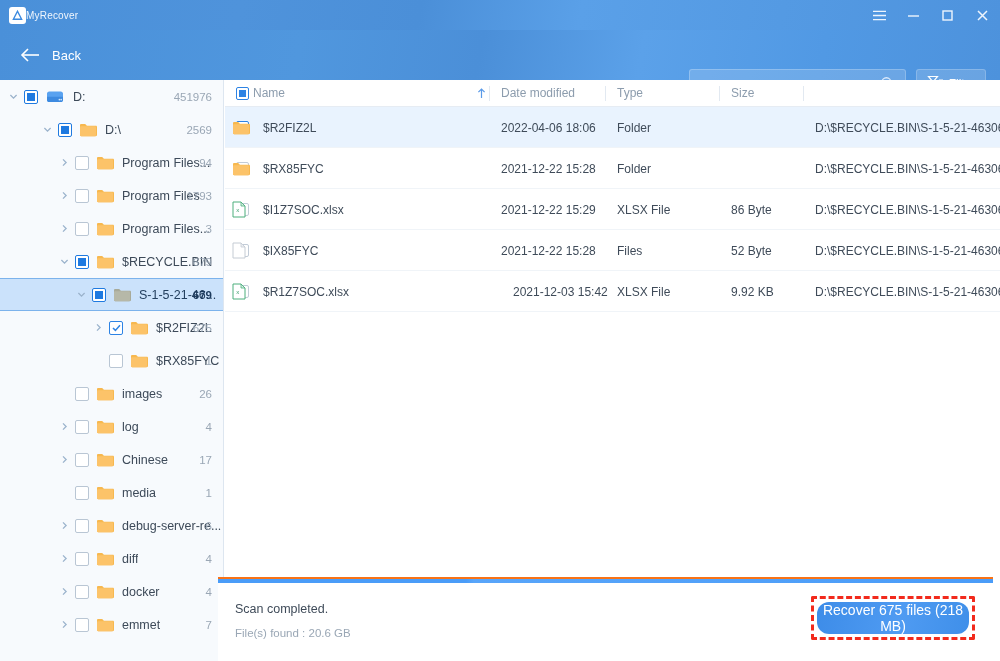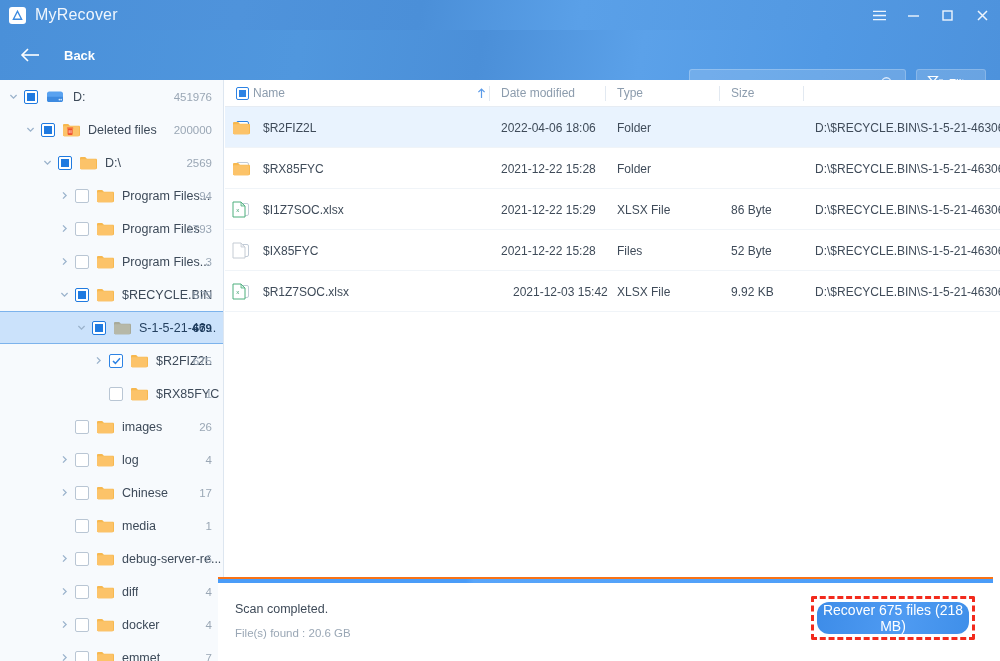--- a/index.html
+++ b/index.html
@@ -19,21 +19,21 @@
     background: linear-gradient(100deg, #4a90d9 0%, #4f93db 24%, #4b8fd8 42%,
                                         #5aa0e8 58%, #549ae3 78%, #4e93dd 100%);
     display: flex; align-items: center;
   }
   .logo-box {
     width: 17px; height: 17px; background: #ffffff; border-radius: 3px;
     margin-left: 9px; display: flex; align-items: center; justify-content: center;
   }
   .logo-box svg { display: block; }
   .app-title {
-    color: #f0f6fd; font-size: 16px; margin-left: 9px; letter-spacing: .2px;
+    color: #f0f6fd; font-size: 10px; letter-spacing: .2px;
   }
   .win-controls {
     position: absolute; right: 0; top: 0; height: 30px;
     display: flex; align-items: center;
   }
   .win-btn {
     width: 34px; height: 30px; display: flex; align-items: center;
     justify-content: center; color: #eef5fd;
   }
   .win-btn svg { display: block; }
@@ -44,21 +44,21 @@
     background: linear-gradient(100deg, #4a90d9 0%, #5097de 30%, #4b8fd8 48%,
                                         #5ba1e9 64%, #5199e4 82%, #4d92dc 100%);
     display: flex; align-items: center;
   }
   .back-btn {
     display: flex; align-items: center; margin-left: 14px; height: 32px;
     padding: 0 6px; cursor: default;
   }
   .back-arrow { color: #ffffff; display: flex; align-items: center; }
   .back-label {
-    color: #ffffff; font-size: 13px; margin-left: 24px; font-weight: bold;
+    color: #ffffff; font-size: 13px; margin-left: 12px;
   }
   .search-wrap {
     position: absolute; right: 94px; top: 39px;
     width: 217px; height: 29px;
     background: rgba(255,255,255,0.16);
     border: 1px solid rgba(255,255,255,0.22);
     border-radius: 3px; display: flex; align-items: center;
   }
   .search-input {
     flex: 1; background: transparent; border: 0; outline: none;
@@ -278,44 +278,20 @@
             <path d="M2 4.6c0-1.2 1-2.2 2.2-2.2h11.6c1.2 0 2.2 1 2.2 2.2v6.3c0 1.2-1 2.2-2.2 2.2H4.2C3 13.1 2 12.1 2 10.9z" fill="#59a2f0"></path>
             <path d="M2 7.8h16v3.1c0 1.2-1 2.2-2.2 2.2H4.2C3 13.1 2 12.1 2 10.9z" fill="#3d8ae0"></path>
             <circle cx="14.4" cy="10.6" r=".85" fill="#cfe6fb"></circle>
             <circle cx="16.2" cy="10.6" r=".85" fill="#cfe6fb"></circle>
           </svg>
         </span>
         <span class="tlabel">D:</span>
         <span class="tcount">451976</span>
       </div>
       <div class="tree-row">
-        <span style="width:23px;flex:0 0 23px;"></span>
-        <span class="chev">
-          <svg width="9" height="9" viewBox="0 0 9 9">
-            <path d="M1.4 3l3.1 3.1L7.6 3" fill="none" stroke="#9bb3cc" stroke-width="1.3"></path>
-          </svg>
-        </span>
-        <span class="cb partial">
-          <i></i>
-        </span>
-        <span class="ficon">
-          <svg width="18" height="15" viewBox="0 0 18 15">
-            <path d="M1 3.2c0-.8.5-1.3 1.2-1.3h4l1.7 1.8h8.9c.7 0 1.2.5 1.2 1.2v8.1c0 .7-.5 1.2-1.2 1.2H2.2c-.7 0-1.2-.5-1.2-1.2z" fill="#f7b84f"></path>
-            <path d="M1 5.4c0-.7.5-1.2 1.2-1.2h13.6c.7 0 1.2.5 1.2 1.2v7.6c0 .7-.5 1.2-1.2 1.2H2.2c-.7 0-1.2-.5-1.2-1.2z" fill="#fcc369"></path>
-            <rect x="5.6" y="6.6" width="5" height="6.3" rx="1" fill="#f0512d"></rect>
-            <rect x="4.9" y="5.4" width="6.4" height="1.2" rx=".5" fill="#f0512d"></rect>
-            <g stroke="#fff" stroke-width=".7">
-              <path d="M7.2 8.2v3M9 8.2v3"></path>
-            </g>
-          </svg>
-        </span>
-        <span class="tlabel">Deleted files</span>
-        <span class="tcount">200000</span>
-      </div>
-      <div class="tree-row">
         <span style="width:40px;flex:0 0 40px;"></span>
         <span class="chev">
           <svg width="9" height="9" viewBox="0 0 9 9">
             <path d="M1.4 3l3.1 3.1L7.6 3" fill="none" stroke="#9bb3cc" stroke-width="1.3"></path>
           </svg>
         </span>
         <span class="cb partial">
           <i></i>
         </span>
         <span class="ficon">

